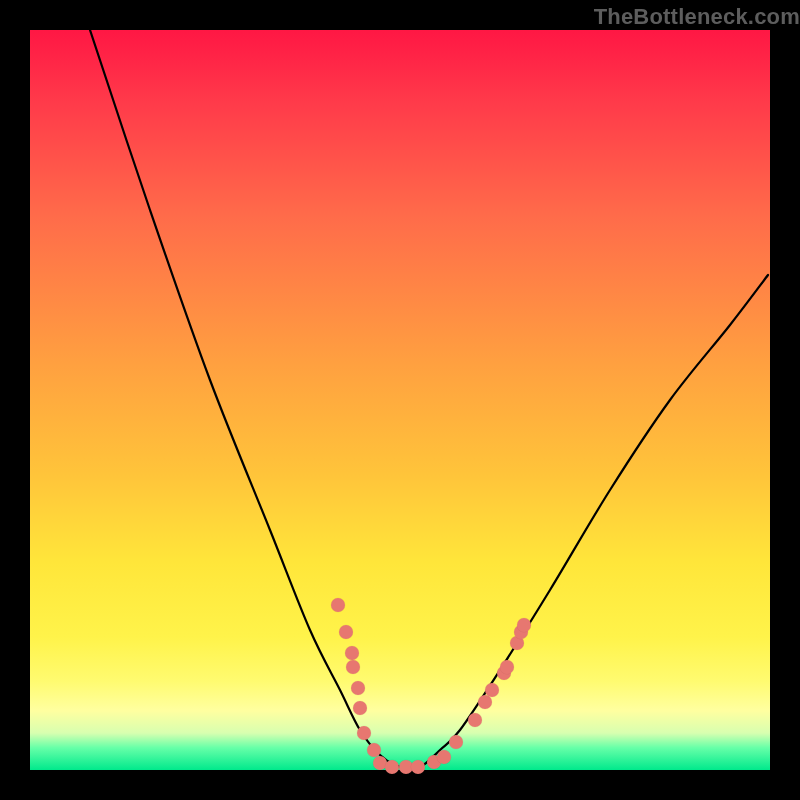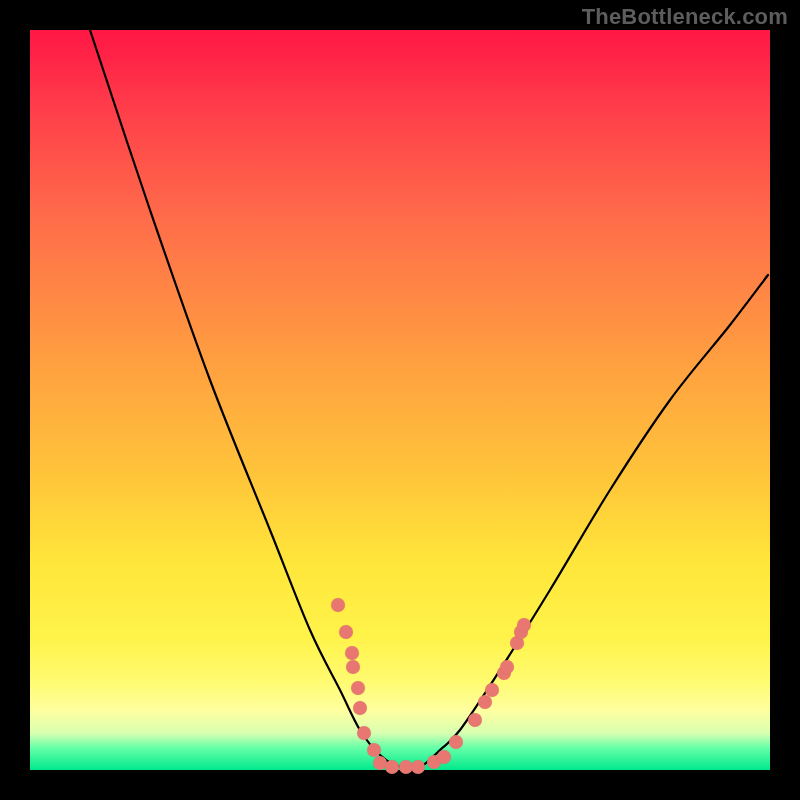--- a/index.html
+++ b/index.html
@@ -29,21 +29,21 @@
       #fffb70 88%,
       #ffffa0 92%,
       #d8ffb0 95%,
       #66ffa8 97%,
       #00e98c 100%
     );
   }
   .watermark {
     position: absolute;
     top: 4px;
-    right: 12px;
+    right: 0;
     color: #5d5d5d;
     font-size: 22px;
     font-weight: 600;
     letter-spacing: 0.2px;
     z-index: 5;
     user-select: none;
   }
   svg.curve {
     position: absolute;
     left: 0;

